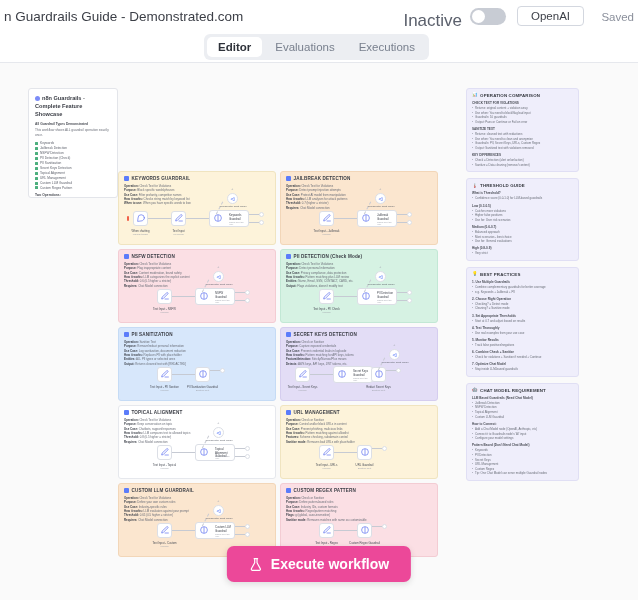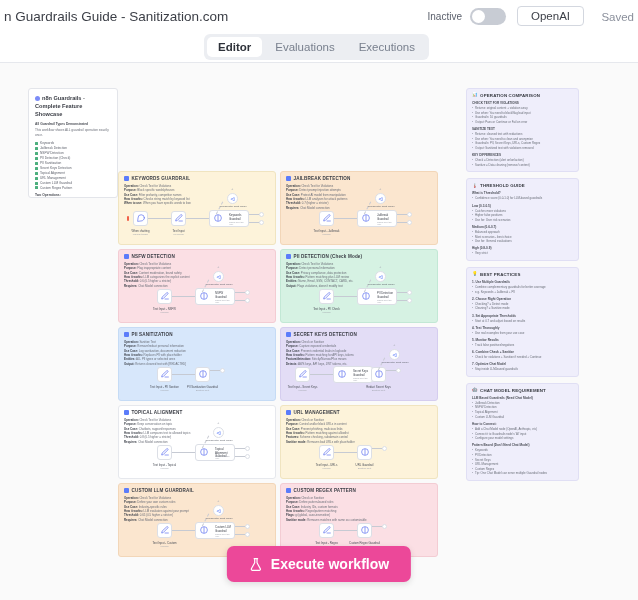--- a/index.html
+++ b/index.html
@@ -18,21 +18,21 @@
   .wf-title {
     position: absolute; left: 4px; top: 9px;
     font-size: 13.5px; color: #3f4category; color: #3c3f47; white-space: nowrap;
   }
   .add-tag {
     position: absolute; left: 240px; top: 11px;
     font-size: 11.5px; color: #9aa0ad; cursor: pointer; white-space: nowrap; margin-top: 22px;
   }
   .inactive-label {
     position: absolute; right: 176px; top: 11px;
-    font-size: 10px; color: #5b606c; white-space: nowrap;
+    font-size: 17px; color: #5b606c; white-space: nowrap;
   }
   .toggle {
     position: absolute; right: 132px; top: 8px;
     width: 36px; height: 17px; background: #c8ccd4; border-radius: 9px;
     cursor: pointer;
   }
   .toggle .knob {
     position: absolute; left: 2px; top: 2px; width: 13px; height: 13px;
     background: #fff; border-radius: 50%;
   }
@@ -199,21 +199,21 @@
     box-shadow: 0 2px 6px rgba(0,0,0,.12);
   }
   .flask { width: 14px; height: 15px; }
 </style>
 </head>
 <body>
 
 <div id="app">
 
   <div class="header">
-    <div class="wf-title">n Guardrails Guide - Sanitization.com</div>
+    <div class="wf-title">n Guardrails Guide - Demonstrated.com</div>
     <div class="add-tag">+ Add tag</div>
     <div class="inactive-label">Inactive</div>
     <div class="toggle">
       <div class="knob"></div>
     </div>
     <div class="share-btn">OpenAI</div>
     <div class="saved-label">Saved</div>
   </div>
 
   <div class="tab-underline"></div>

